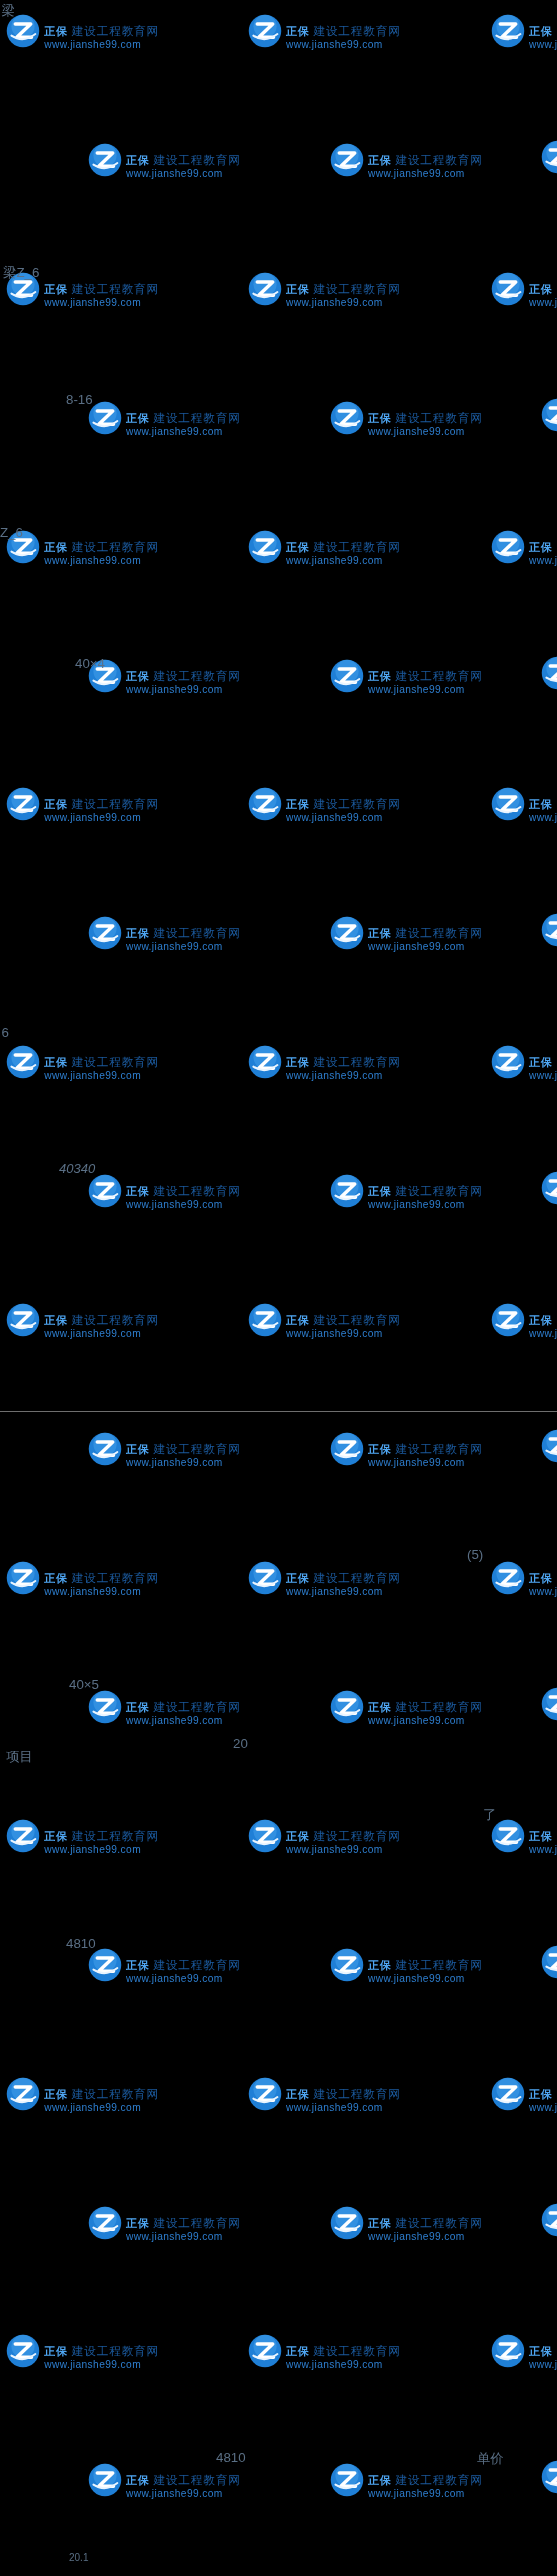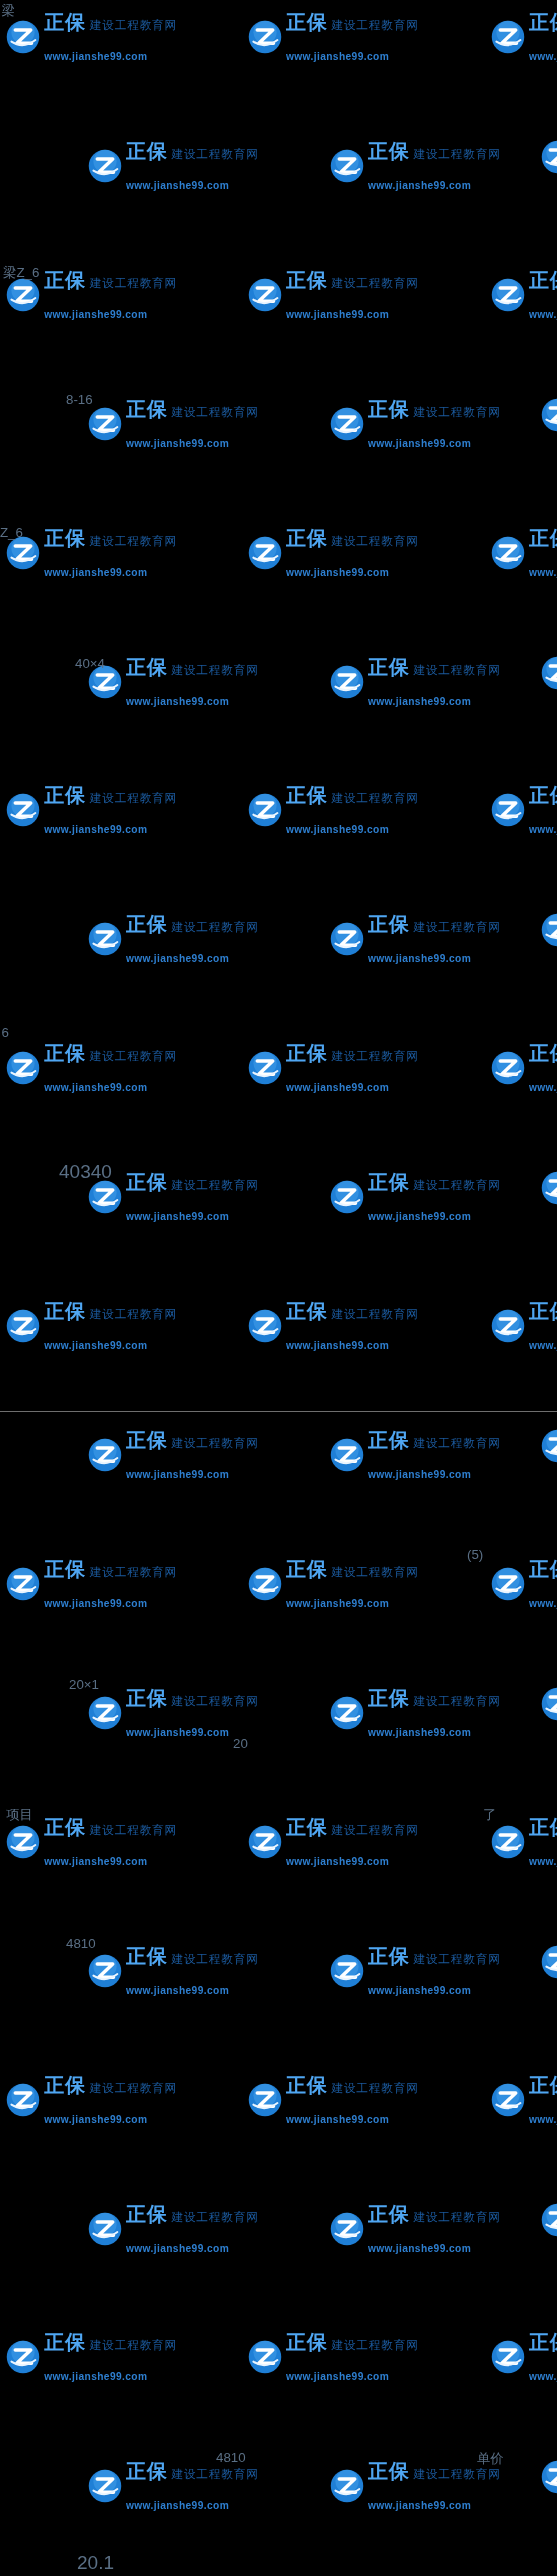--- a/index.html
+++ b/index.html
@@ -20,23 +20,23 @@
   .watermark{
     position:absolute;
     display:flex;
     align-items:center;
     gap:3.9px;
     white-space:nowrap;
   }
   .wm-logo{width:34px;height:34px;flex:0 0 auto;display:block;}
   .wm-text{display:flex;flex-direction:column;line-height:1.15;}
   .wm-line1{display:flex;align-items:baseline;gap:3.9px;}
-  .wm-brand{font-size:20px;font-weight:bold;color:var(--brand-color);letter-spacing:0.8px;}
+  .wm-brand{font-size:11px;font-weight:bold;color:var(--brand-color);letter-spacing:0.8px;margin-top:14px;}
   .wm-site{font-size:11.7px;font-weight:normal;color:var(--site-color);letter-spacing:0.8px;}
-  .wm-url{font-size:10.2px;color:var(--url-color);margin-top:17px;letter-spacing:0.4px;font-weight:bold;}
+  .wm-url{font-size:10.2px;color:var(--url-color);margin-top:1px;letter-spacing:0.4px;}
   .fragment{
     position:absolute;
     color:var(--fragment-color);
     font-size:13.3px;
     white-space:nowrap;
   }
   #divider{
     position:absolute;
     left:0;
     width:558px;
@@ -1007,24 +1007,24 @@
       </svg>
     </span>
 
   </div>
     <span class="fragment" style="left: 1.6px; top: 1.6px; font-size: 13.3px;">梁</span>
     <span class="fragment" style="left: 3.1px; top: 264px; font-size: 13.3px;">梁Z_6</span>
     <span class="fragment" style="left: 66px; top: 392px; font-size: 13.3px;">8-16</span>
     <span class="fragment" style="left: 0px; top: 525px; font-size: 13.3px;">Z_6</span>
     <span class="fragment" style="left: 75px; top: 656px; font-size: 13.3px;">40×4</span>
     <span class="fragment" style="left: 1.6px; top: 1025px; font-size: 13.3px;">6</span>
-    <span class="fragment" style="left: 59px; top: 1161px; font-size: 19px;">40340</span>
+    <span class="fragment" style="left: 59px; top: 1161px; font-size: 13px; font-style: italic;">40340</span>
     <span class="fragment" style="left: 467px; top: 1547px; font-size: 13.3px;">(5)</span>
-    <span class="fragment" style="left: 69px; top: 1677px; font-size: 13.3px;">20×1</span>
-    <span class="fragment" style="left: 6.3px; top: 1806px; font-size: 13.3px;">项目</span>
+    <span class="fragment" style="left: 69px; top: 1677px; font-size: 13.3px;">40×5</span>
+    <span class="fragment" style="left: 6.3px; top: 1748px; font-size: 13.3px;">项目</span>
     <span class="fragment" style="left: 233px; top: 1736px; font-size: 13.3px;">20</span>
     <span class="fragment" style="left: 483px; top: 1806px; font-size: 13.3px;">了</span>
     <span class="fragment" style="left: 66px; top: 1936px; font-size: 13.3px;">4810</span>
     <span class="fragment" style="left: 216px; top: 2450px; font-size: 13.3px;">4810</span>
     <span class="fragment" style="left: 477px; top: 2450px; font-size: 13.3px;">单价</span>
-    <span class="fragment" style="left: 77px; top: 2552px; font-size: 19px;">20.1</span>
+    <span class="fragment" style="left: 69px; top: 2552px; font-size: 10px;">20.1</span>
   </div>
 
 
 </body></html>

